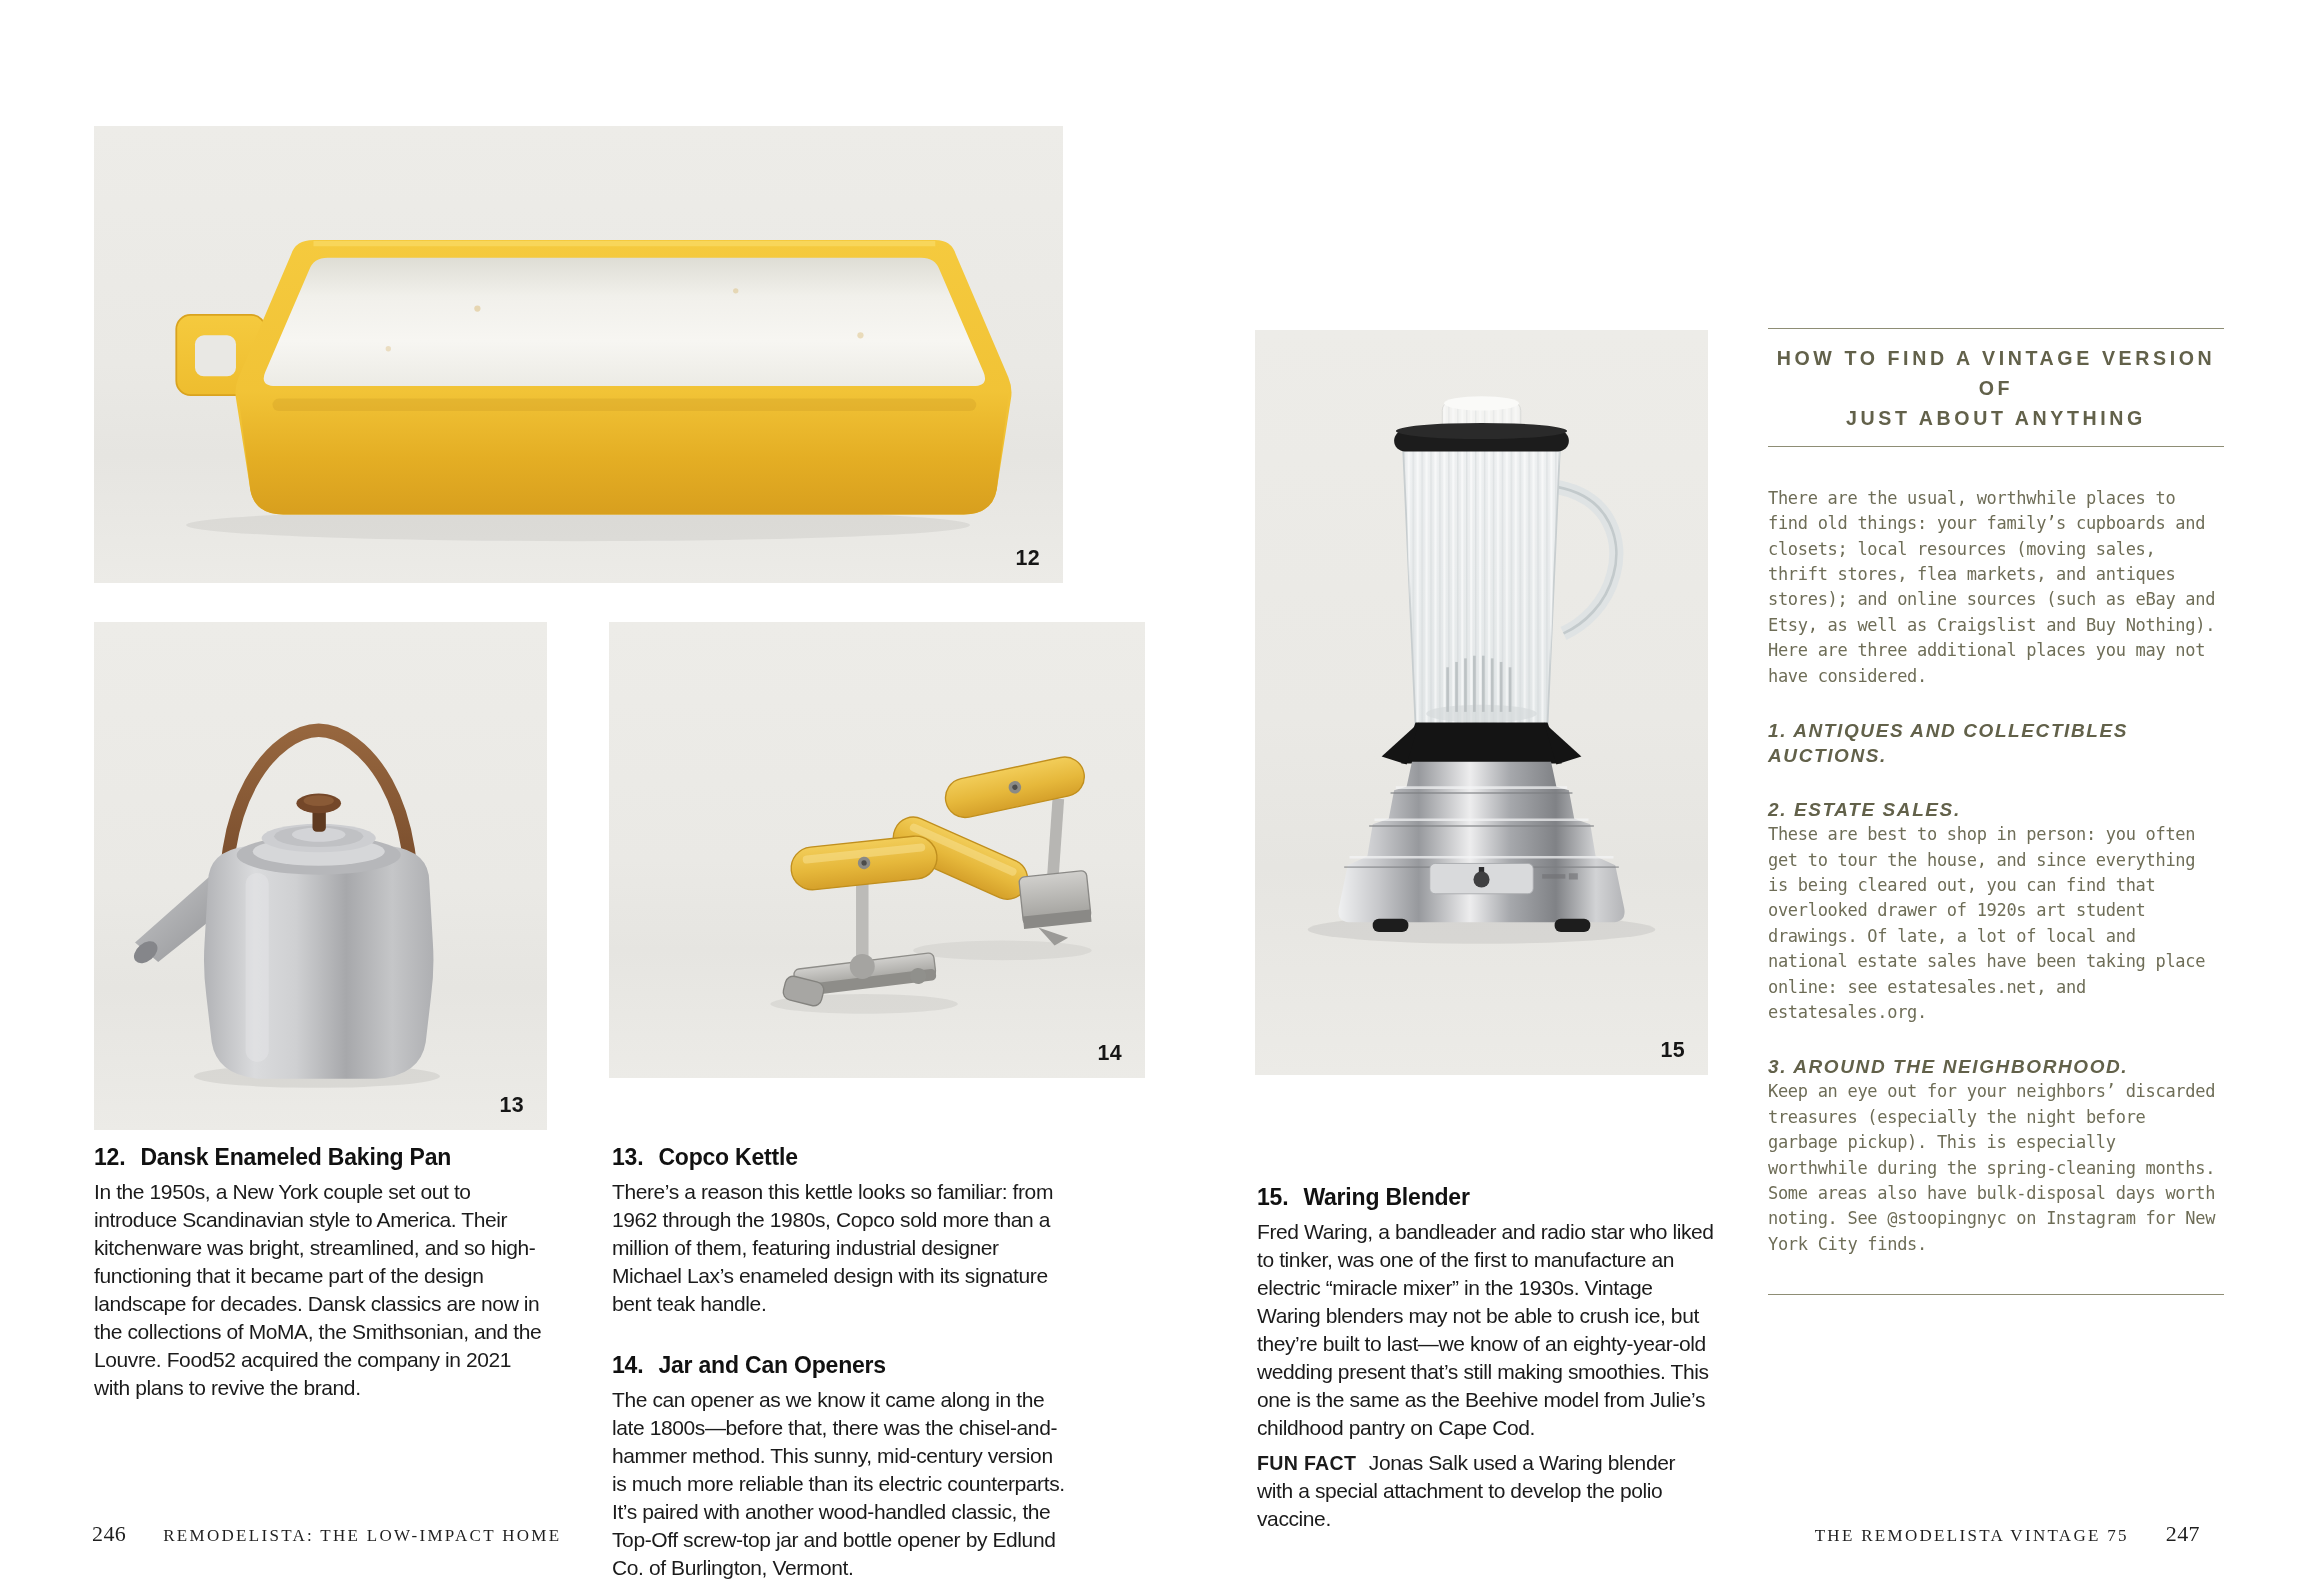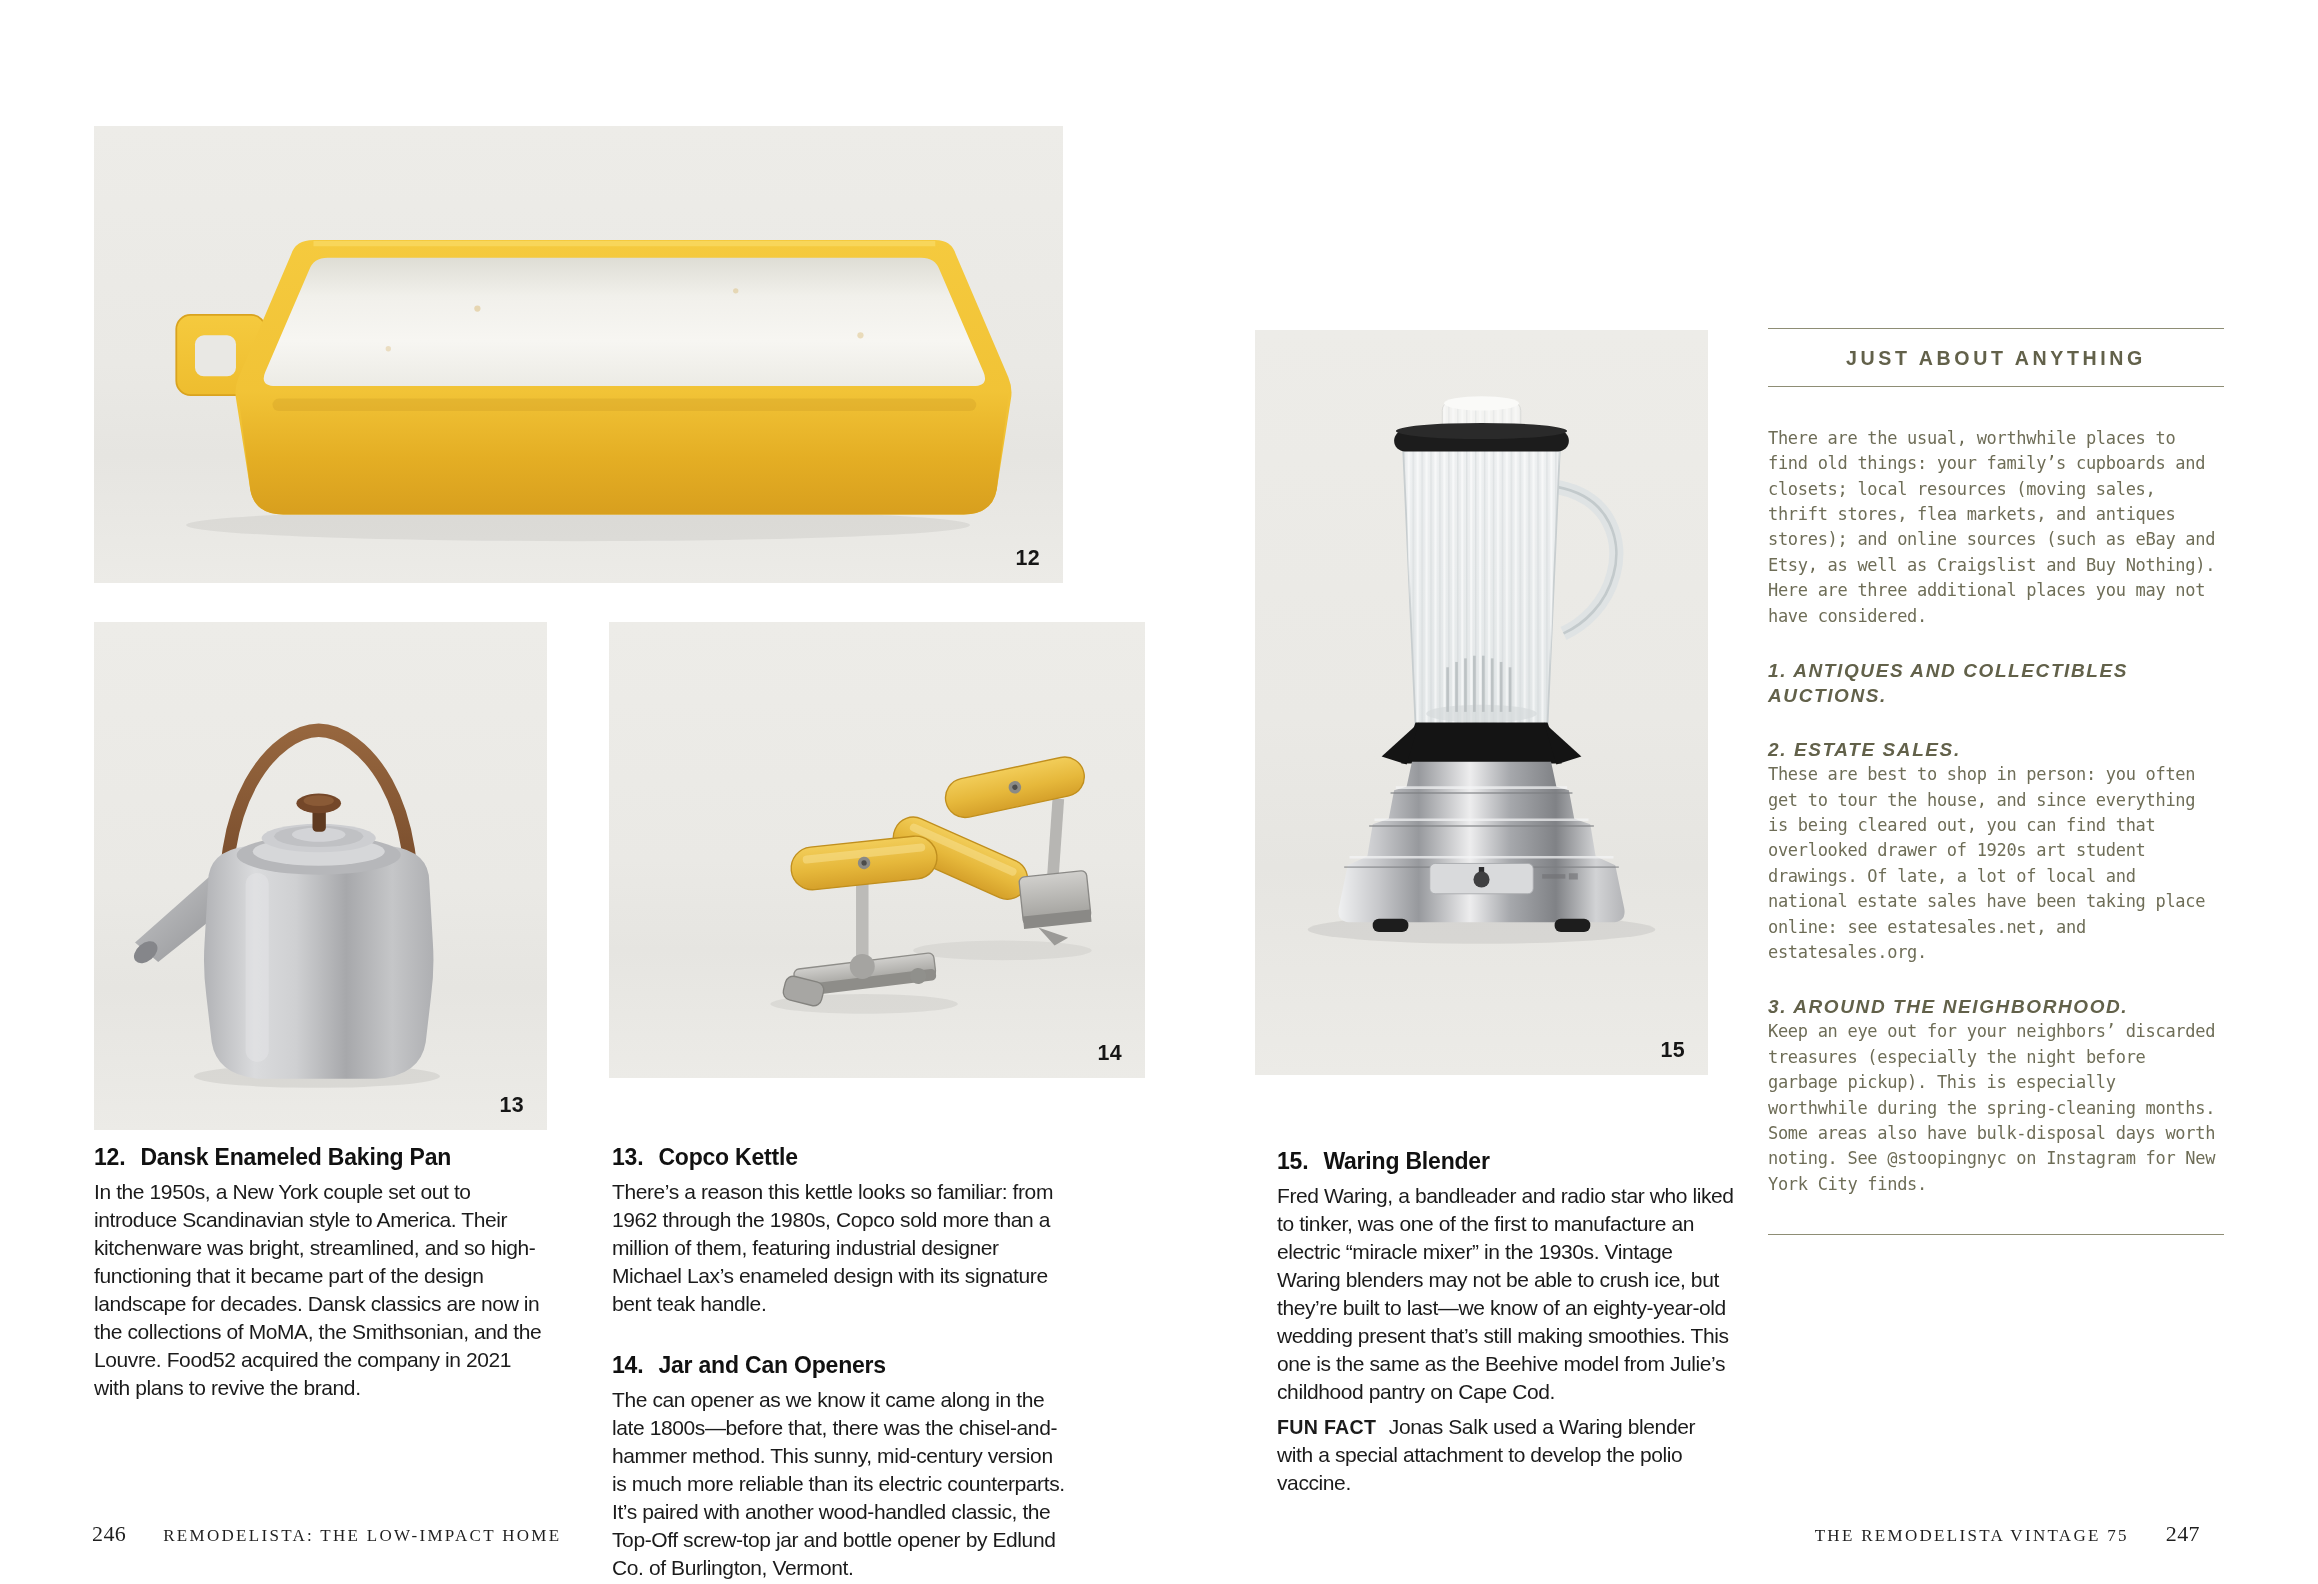--- a/index.html
+++ b/index.html
@@ -275,28 +275,29 @@
     <div>
       <h3 class="cap-title"><span class="cap-no">13.</span><span>Copco Kettle</span></h3>
       <p class="cap-body">There’s a reason this kettle looks so familiar: from 1962 through the 1980s, Copco sold more than a million of them, featuring industrial designer Michael Lax’s enameled design with its signature bent teak handle.</p>
     </div>
     <div class="cap-gap">
       <h3 class="cap-title"><span class="cap-no">14.</span><span>Jar and Can Openers</span></h3>
       <p class="cap-body">The can opener as we know it came along in the late 1800s—before that, there was the chisel-and-hammer method. This sunny, mid-century version is much more reliable than its electric counterparts. It’s paired with another wood-handled classic, the Top-Off screw-top jar and bottle opener by Edlund Co. of Burlington, Vermont.</p>
     </div>
   </section>
 
-  <section class="caption" style="left:1257px;top:1148px;width:459px;margin-left:20px;">
+  <section class="caption" style="left:1257px;top:1184px;width:459px;">
     <h3 class="cap-title"><span class="cap-no">15.</span><span>Waring Blender</span></h3>
     <p class="cap-body">Fred Waring, a bandleader and radio star who liked to tinker, was one of the first to manufacture an electric “miracle mixer” in the 1930s. Vintage Waring blenders may not be able to crush ice, but they’re built to last—we know of an eighty-year-old wedding present that’s still making smoothies. This one is the same as the Beehive model from Julie’s childhood pantry on Cape Cod.</p>
     <p class="cap-body funfact-line"><strong class="ff">FUN FACT</strong><span>Jonas Salk used a Waring blender with a special attachment to develop the polio vaccine.</span></p>
   </section>
 
   <aside class="sidebar">
     <header class="sb-head">
+      <div>HOW TO FIND A VINTAGE VERSION OF</div>
       <div>JUST ABOUT ANYTHING</div>
     </header>
     <p class="sb-intro">There are the usual, worthwhile places to find old things: your family’s cupboards and closets; local resources (moving sales, thrift stores, flea markets, and antiques stores); and online sources (such as eBay and Etsy, as well as Craigslist and Buy Nothing). Here are three additional places you may not have considered.</p>
     <h4 class="sb-h">1.  ANTIQUES AND COLLECTIBLES AUCTIONS.</h4>
     <h4 class="sb-h">2.  ESTATE SALES.</h4>
     <p class="sb-b">These are best to shop in person: you often get to tour the house, and since everything is being cleared out, you can find that overlooked drawer of 1920s art student drawings. Of late, a lot of local and national estate sales have been taking place online: see estatesales.net, and estatesales.org.</p>
     <h4 class="sb-h">3.  AROUND THE NEIGHBORHOOD.</h4>
     <p class="sb-b">Keep an eye out for your neighbors’ discarded treasures (especially the night before garbage pickup). This is especially worthwhile during the spring-cleaning months. Some areas also have bulk-disposal days worth noting. See @stoopingnyc on Instagram for New York City finds.</p>
     <div class="sb-rule"></div>
   </aside>

